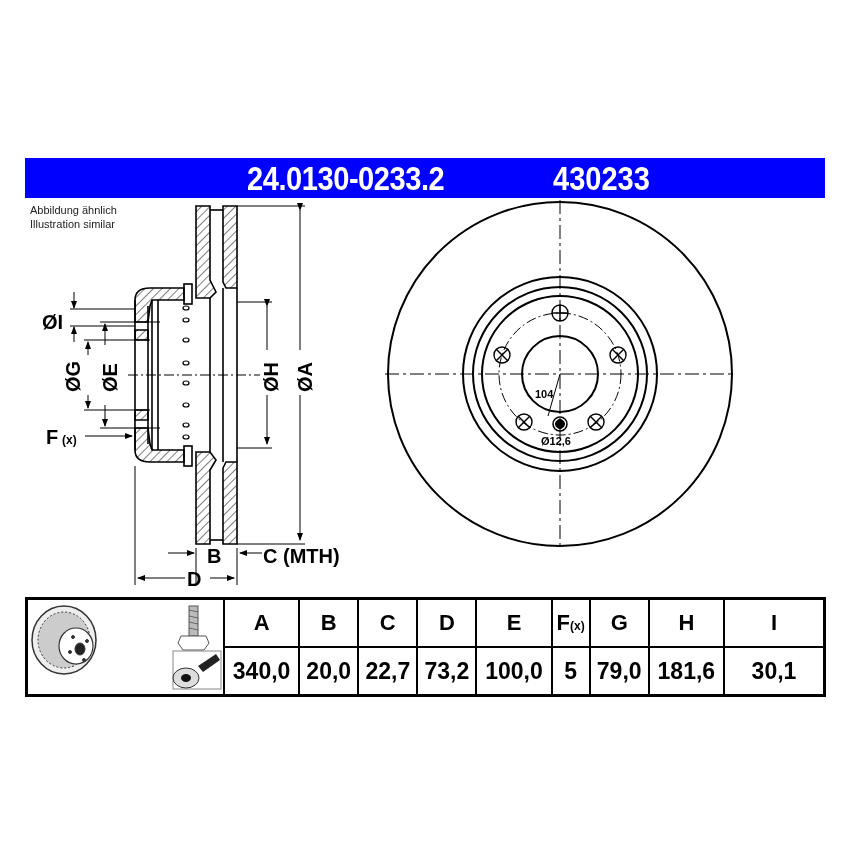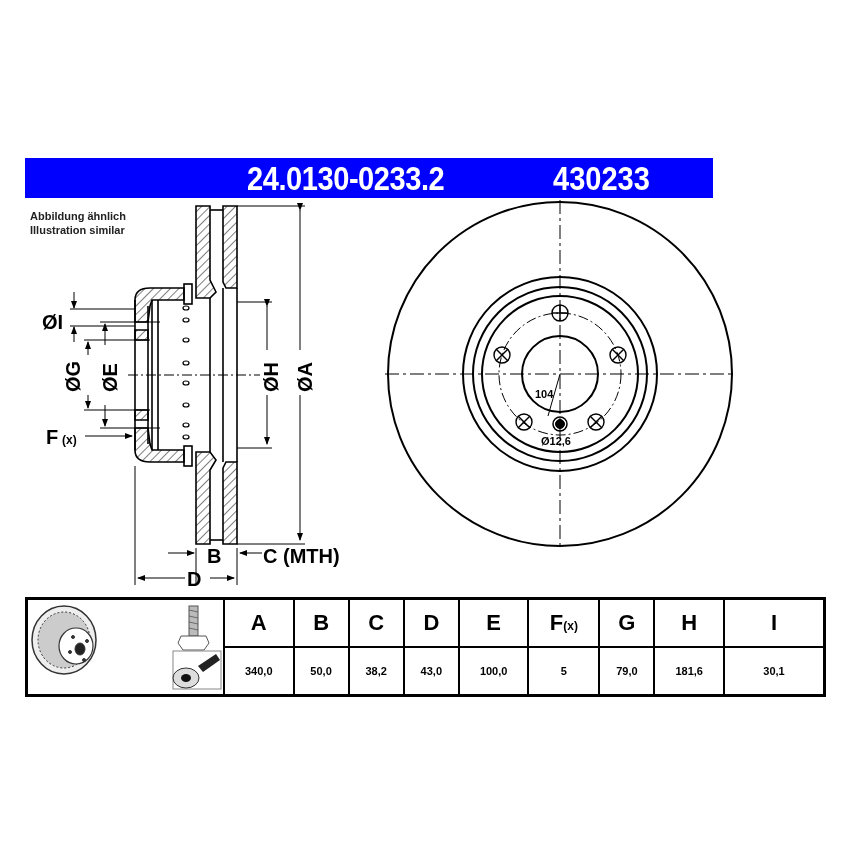--- a/index.html
+++ b/index.html
@@ -1,26 +1,26 @@
 <!DOCTYPE html>
 <html><head>
 <meta charset="utf-8">
 <style>
   html,body{margin:0;padding:0;background:#fff;}
   body{width:850px;height:850px;position:relative;overflow:hidden;font-family:"Liberation Sans",sans-serif;}
-  .banner{position:absolute;left:25px;top:158px;width:688px;height:40px;background:#0000ff;color:#fff;}
+  .banner{position:absolute;left:25px;top:158px;width:800px;height:40px;background:#0000ff;color:#fff;}
   .banner .pn{position:absolute;left:222px;top:0;font-size:33px;font-weight:bold;line-height:42px;letter-spacing:-0.5px;transform:scaleX(0.88);transform-origin:left center;}
   .banner .code{position:absolute;left:528px;top:0;font-size:33px;font-weight:bold;line-height:42px;transform:scaleX(0.88);transform-origin:left center;}
-  .note{position:absolute;left:30px;top:209px;font-size:11px;font-weight:bold;line-height:14px;color:#222;}
+  .note{position:absolute;left:30px;top:203px;font-size:11px;font-weight:normal;line-height:14px;color:#222;}
   svg.drw{position:absolute;left:0;top:0;}
   .lbl{font-family:"Liberation Sans",sans-serif;font-weight:bold;fill:#000;}
   table.dims{position:absolute;left:25px;top:597px;width:801px;height:93px;border-collapse:collapse;border:3px solid #000;}
   table.dims td{border:2px solid #000;text-align:center;font-weight:bold;padding:0;}
   td.hd{font-size:22px;height:44px;}
-  td.val{font-size:11px;height:44px;}
+  td.val{font-size:23px;height:44px;}
   td.imgcell{width:195px;border-right:2px solid #000;position:relative;}
   .fsub{font-size:12px;}
 </style>
 </head>
 <body>
 
 <div class="banner">
   <span class="pn">24.0130-0233.2</span>
   <span class="code">430233</span>
 </div>
@@ -193,23 +193,23 @@
     <td class="hd">C</td>
     <td class="hd">D</td>
     <td class="hd">E</td>
     <td class="hd"><span>F</span><span class="fsub">(x)</span></td>
     <td class="hd">G</td>
     <td class="hd">H</td>
     <td class="hd" style="width:98px">I</td>
   </tr>
   <tr>
     <td class="val">340,0</td>
-    <td class="val">50,0</td>
-    <td class="val">38,2</td>
-    <td class="val">43,0</td>
+    <td class="val">20,0</td>
+    <td class="val">22,7</td>
+    <td class="val">73,2</td>
     <td class="val">100,0</td>
     <td class="val">5</td>
     <td class="val">79,0</td>
     <td class="val">181,6</td>
     <td class="val">30,1</td>
   </tr>
 </tbody>
   </table>
 
 </body></html>

